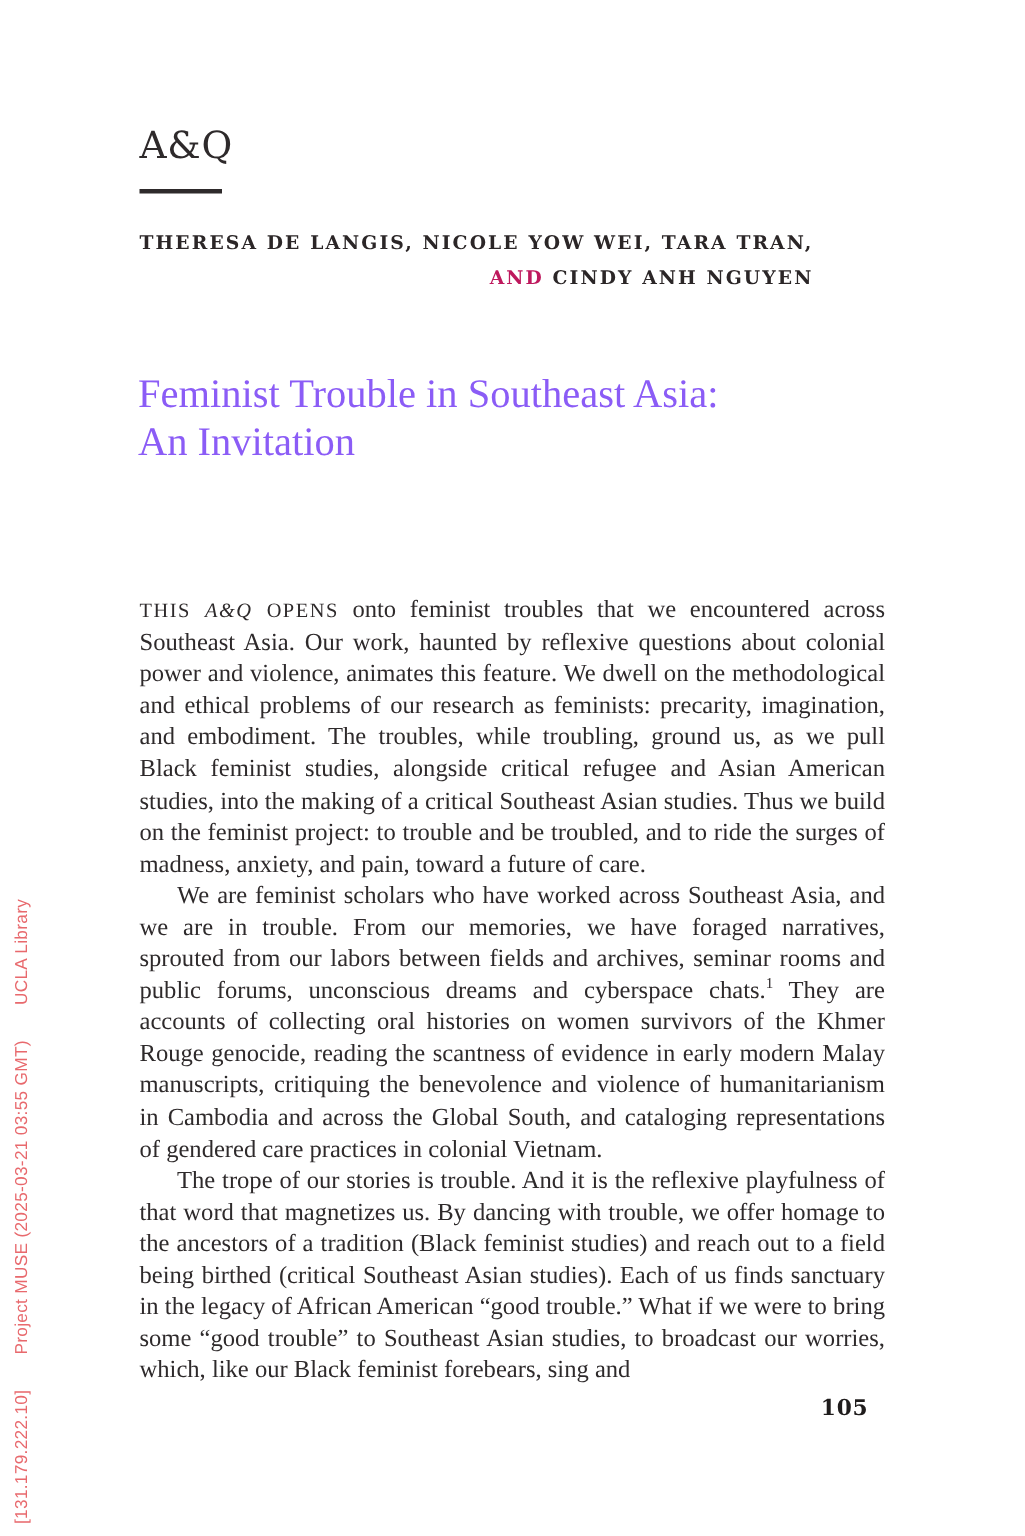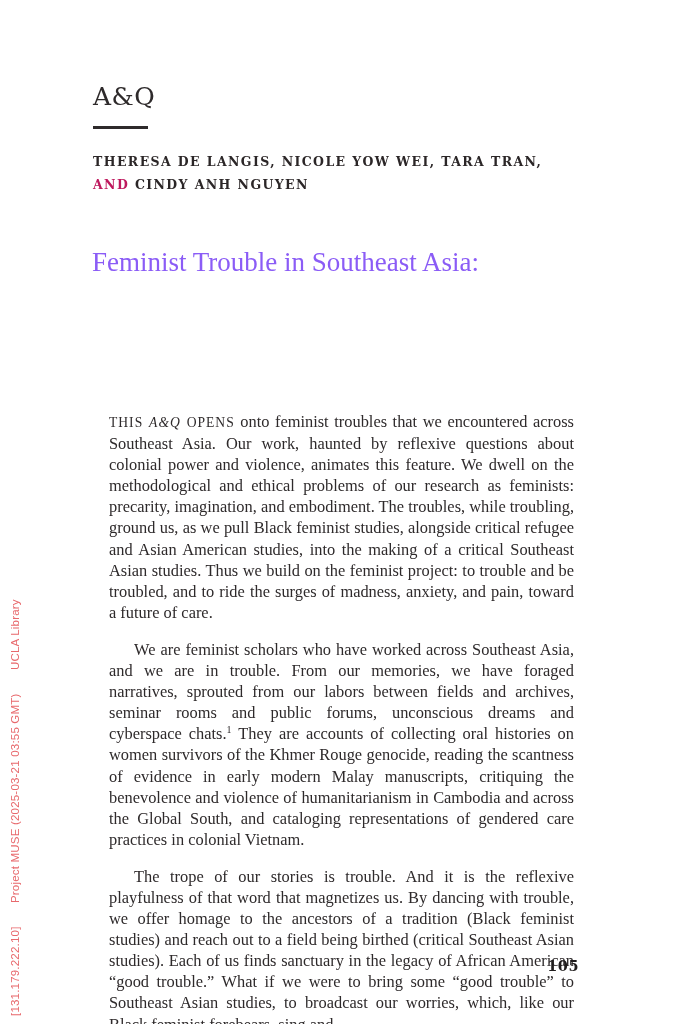--- a/index.html
+++ b/index.html
@@ -49,20 +49,21 @@
   .byline {
     position: absolute;
     left: 93px;
     top: 150px;
     font-family: "DejaVu Serif", serif;
     font-weight: bold;
     font-size: 12.5px;
     letter-spacing: 1.4px;
     line-height: 23px;
     color: #2b2627;
+    text-align: right;
   }
   .byline .conj { color: #be185d; }
 
   .article-title {
     position: absolute;
     left: 92px;
     top: 246px;
     font-size: 27px;
     line-height: 32px;
     font-weight: normal;
@@ -73,39 +74,39 @@
   .article-body {
     position: absolute;
     left: 93px;
     top: 395px;
     width: 497px;
     font-size: 16.4px;
     line-height: 21.1px;
     text-align: justify;
     color: #2e2a2b;
   }
-  .article-body p { margin: 16px; }
+  .article-body p { margin: 0; }
   .article-body p.indent { text-indent: 25px; }
 
   .lead-caps {
     font-size: 13.6px;
     letter-spacing: 1px;
   }
   .lead-caps .ital { font-style: italic; }
 
   .fn-sup {
     font-size: 10px;
     line-height: 0;
     vertical-align: super;
   }
 
   .page-number {
     position: absolute;
     left: 93px;
-    top: 957px;
+    top: 930px;
     width: 486px;
     text-align: right;
     font-family: "DejaVu Serif", serif;
     font-weight: bold;
     font-size: 14.5px;
     letter-spacing: 0.5px;
     color: #1f1c1c;
   }
 </style>
 </head>
@@ -122,20 +123,21 @@
   <div class="section-head">A&amp;Q</div>
   <div class="section-rule"></div>
 
   <div class="byline">
     <div>THERESA DE LANGIS, NICOLE YOW WEI, TARA TRAN,</div>
     <div><span class="conj">AND</span> <span>CINDY ANH NGUYEN</span></div>
   </div>
 
   <h1 class="article-title">
     <span>Feminist Trouble in Southeast Asia:</span><br>
+    <span>An Invitation</span>
   </h1>
 
   <div class="article-body">
     <p><span class="lead-caps"><span>THIS</span> <span class="ital">A&amp;Q</span> <span>OPENS</span></span> <span>onto feminist troubles that we encountered across Southeast Asia. Our work, haunted by reflexive questions about colonial power and violence, animates this feature. We dwell on the methodological and ethical problems of our research as feminists: precarity, imagination, and embodiment. The troubles, while troubling, ground us, as we pull Black feminist studies, alongside critical refugee and Asian American studies, into the making of a critical Southeast Asian studies. Thus we build on the feminist project: to trouble and be troubled, and to ride the surges of madness, anxiety, and pain, toward a future of care.</span></p>
     <p class="indent"><span>We are feminist scholars who have worked across Southeast Asia, and we are in trouble. From our memories, we have foraged narratives, sprouted from our labors between fields and archives, seminar rooms and public forums, unconscious dreams and cyberspace chats.</span><sup class="fn-sup">1</sup> <span>They are accounts of collecting oral histories on women survivors of the Khmer Rouge genocide, reading the scantness of evidence in early modern Malay manuscripts, critiquing the benevolence and violence of humanitarianism in Cambodia and across the Global South, and cataloging representations of gendered care practices in colonial Vietnam.</span></p>
     <p class="indent">The trope of our stories is trouble. And it is the reflexive playfulness of that word that magnetizes us. By dancing with trouble, we offer homage to the ancestors of a tradition (Black feminist studies) and reach out to a field being birthed (critical Southeast Asian studies). Each of us finds sanctuary in the legacy of African American “good trouble.” What if we were to bring some “good trouble” to Southeast Asian studies, to broadcast our worries, which, like our Black feminist forebears, sing and</p>
   </div>
 
   <div class="page-number">105</div>
 

